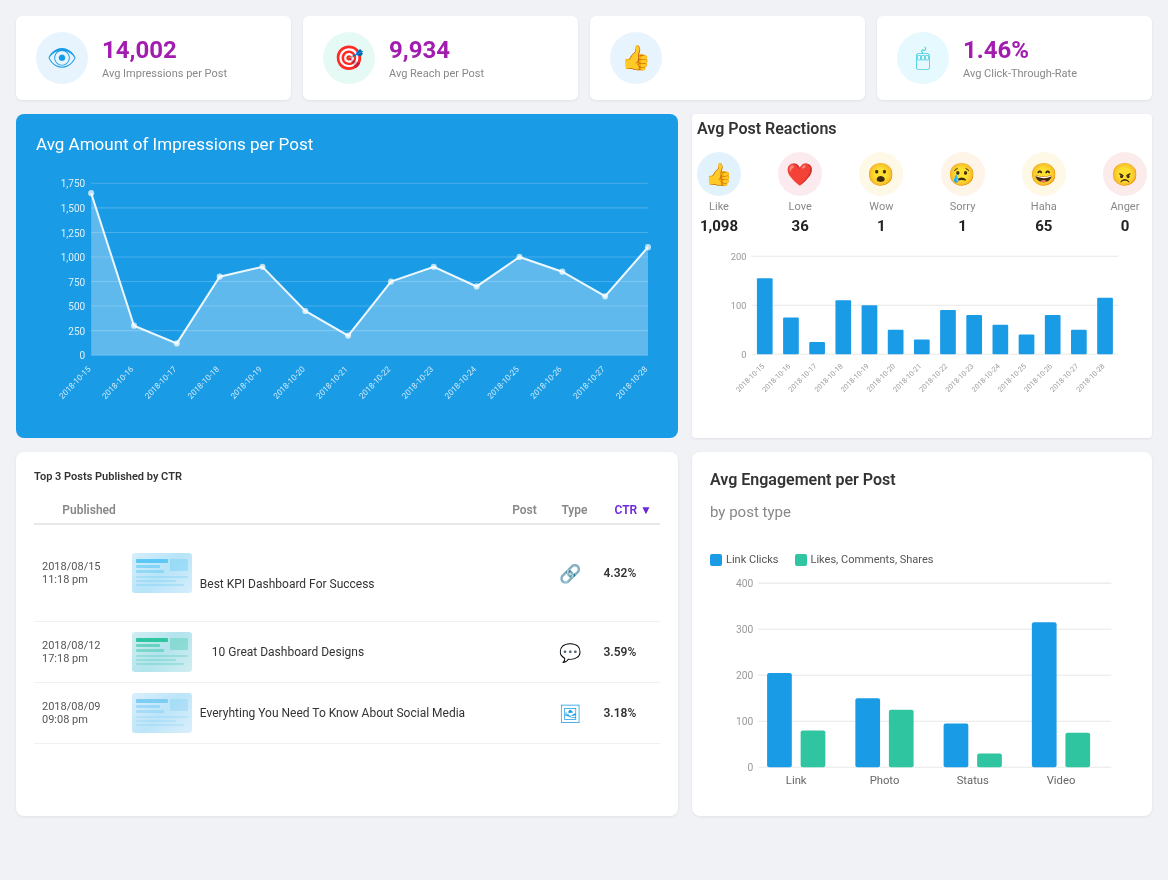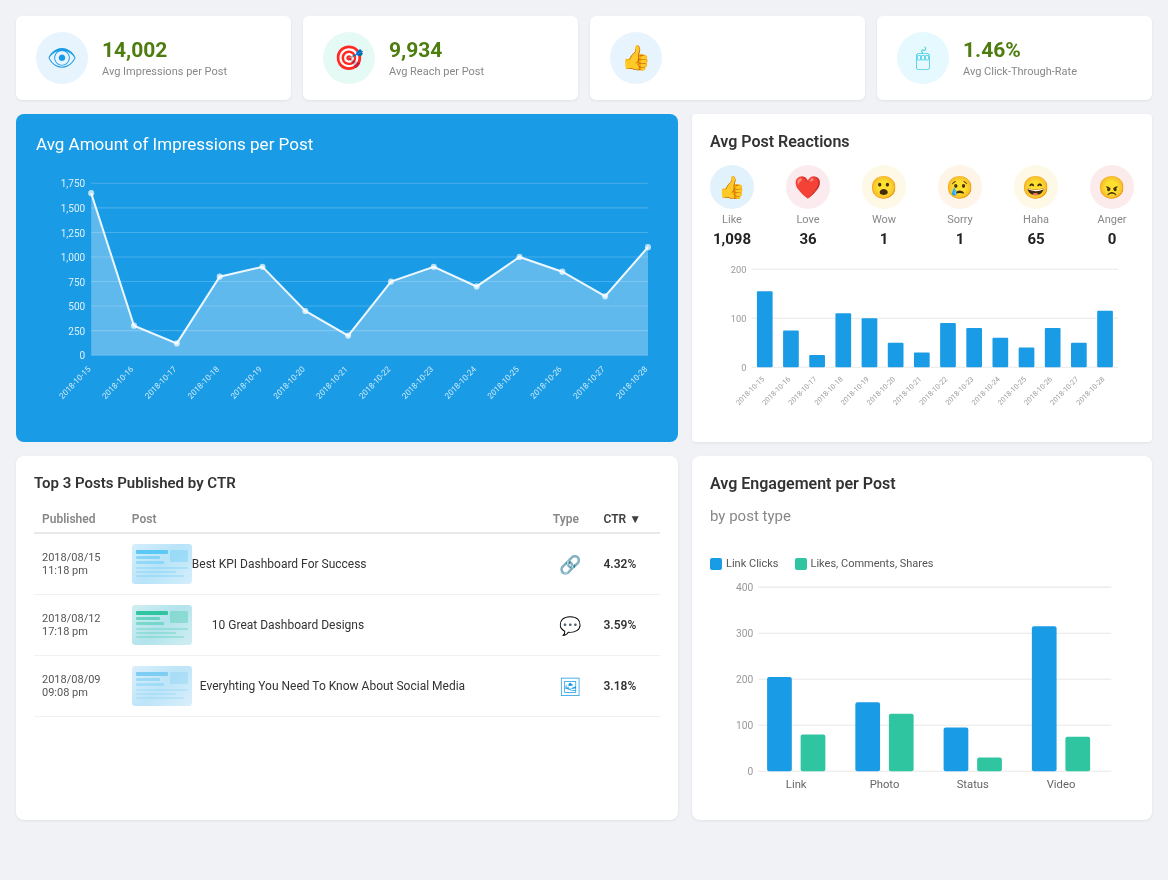--- a/index.html
+++ b/index.html
@@ -35,23 +35,23 @@
       justify-content: center;
       font-size: 24px;
       flex-shrink: 0;
     }
     .kpi-icon.blue { background: #e8f4fd; color: #1a9be6; }
     .kpi-icon.teal { background: #e6faf5; color: #2fc5a0; }
     .kpi-icon.blue2 { background: #e8f4fd; color: #1a9be6; }
     .kpi-icon.cyan { background: #e5f9ff; color: #00bcd4; }
     .kpi-info { display: flex; flex-direction: column; }
     .kpi-value {
-      font-size: 21px;
+      font-size: 24px;
       font-weight: 700;
-      color: #4d7c0f;
+      color: #a21caf;
       line-height: 1.2;
     }
     .kpi-label {
       font-size: 11px;
       color: #888;
       margin-top: 2px;
     }
 
     
     .main-grid {
@@ -77,21 +77,21 @@
     
     .area-chart-container {
       width: 100%;
       height: 260px;
     }
 
     
     .reactions-panel {
       background: #fff;
       border-radius: 4px;
-      padding: 18px;
+      padding: 5px;
       box-shadow: 0 1px 3px rgba(0,0,0,0.07);
     }
     .panel-title {
       font-size: 16px;
       font-weight: 600;
       color: #333;
       margin-bottom: 14px;
     }
     .reactions-row {
       display: flex;
@@ -139,40 +139,40 @@
     }
 
     
     .table-panel {
       background: #fff;
       border-radius: 8px;
       padding: 18px;
       box-shadow: 0 1px 3px rgba(0,0,0,0.07);
     }
     .table-panel-title {
-      font-size: 15px;
+      font-size: 11px;
       font-weight: 600;
       color: #333;
       margin-bottom: 14px;
     }
     table {
       width: 100%;
       border-collapse: collapse;
       font-size: 12px;
     }
     thead th {
       color: #888;
       font-weight: 600;
-      text-align: left;
+      text-align: right;
       padding: 6px 8px;
       border-bottom: 2px solid #e8e8e8;
       font-size: 12px;
     }
     thead th.ctr-col {
-      color: #404040;
+      color: #6d28d9;
     }
     tbody tr {
       border-bottom: 1px solid #f0f0f0;
     }
     tbody td {
       padding: 10px 8px;
       vertical-align: middle;
     }
     .post-title {
       font-size: 12px;
@@ -418,21 +418,21 @@
         <tr>
           <th>Published</th>
           <th>Post</th>
           <th>Type</th>
           <th class="ctr-col">CTR ▼</th>
         </tr>
       </thead>
       <tbody id="posts-tbody">
           <tr>
     <td class="date-cell">2018/08/15<br>11:18 pm</td>
-    <td style="display:flex;align-items:center;padding:10px 8px">
+    <td style="display:flex;gap:8px;align-items:flex-end;padding:28px 8px">
       <div class="thumb-chart">
                 <svg width="60" height="40" viewBox="0 0 60 40" style="border-radius:3px">
     <rect width="60" height="40" fill="#5bc8f520"></rect>
     <rect x="4" y="6" width="32" height="4" rx="1" fill="#5bc8f5"></rect>
     <rect x="4" y="12" width="24" height="3" rx="1" fill="#5bc8f599"></rect>
     <rect x="4" y="17" width="28" height="3" rx="1" fill="#5bc8f577"></rect>
     <rect x="38" y="6" width="18" height="12" rx="1" fill="#5bc8f555"></rect>
     <rect x="4" y="23" width="52" height="2" rx="1" fill="#5bc8f544"></rect>
     <rect x="4" y="27" width="40" height="2" rx="1" fill="#5bc8f544"></rect>
     <rect x="4" y="31" width="48" height="2" rx="1" fill="#5bc8f544"></rect>

